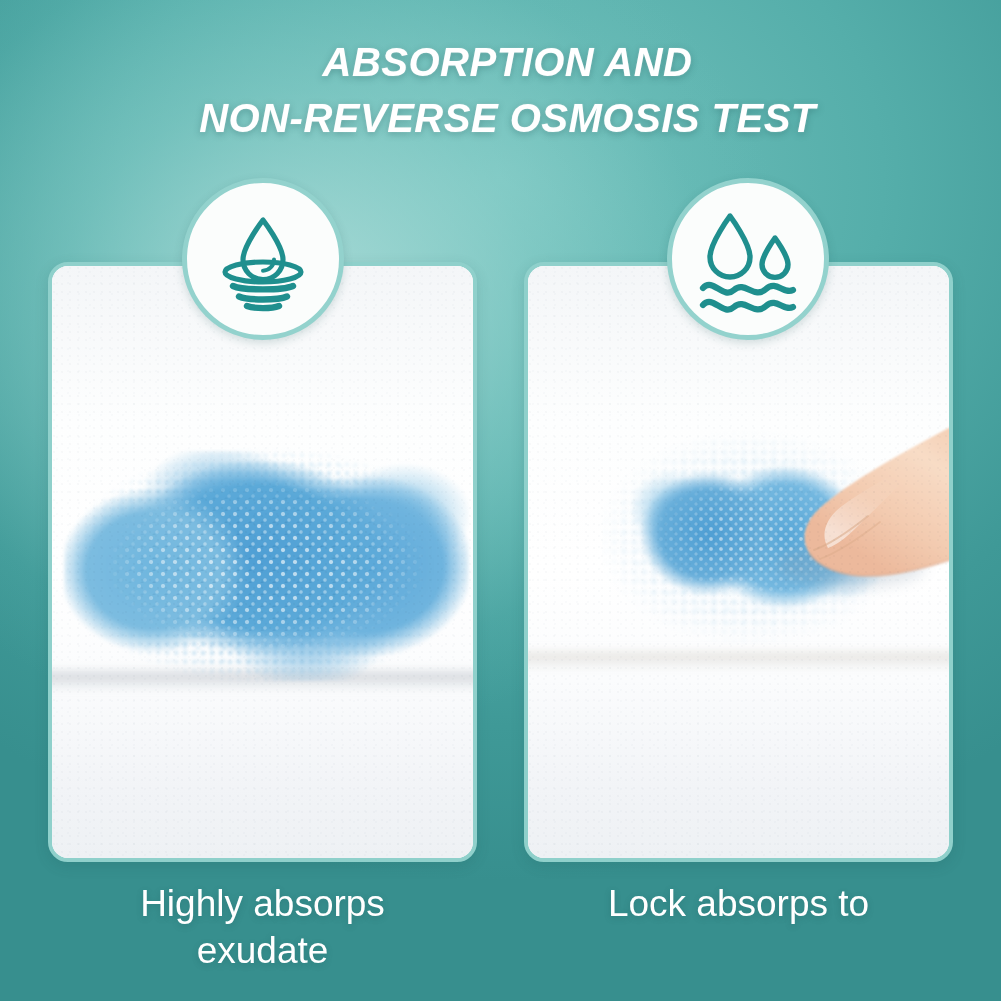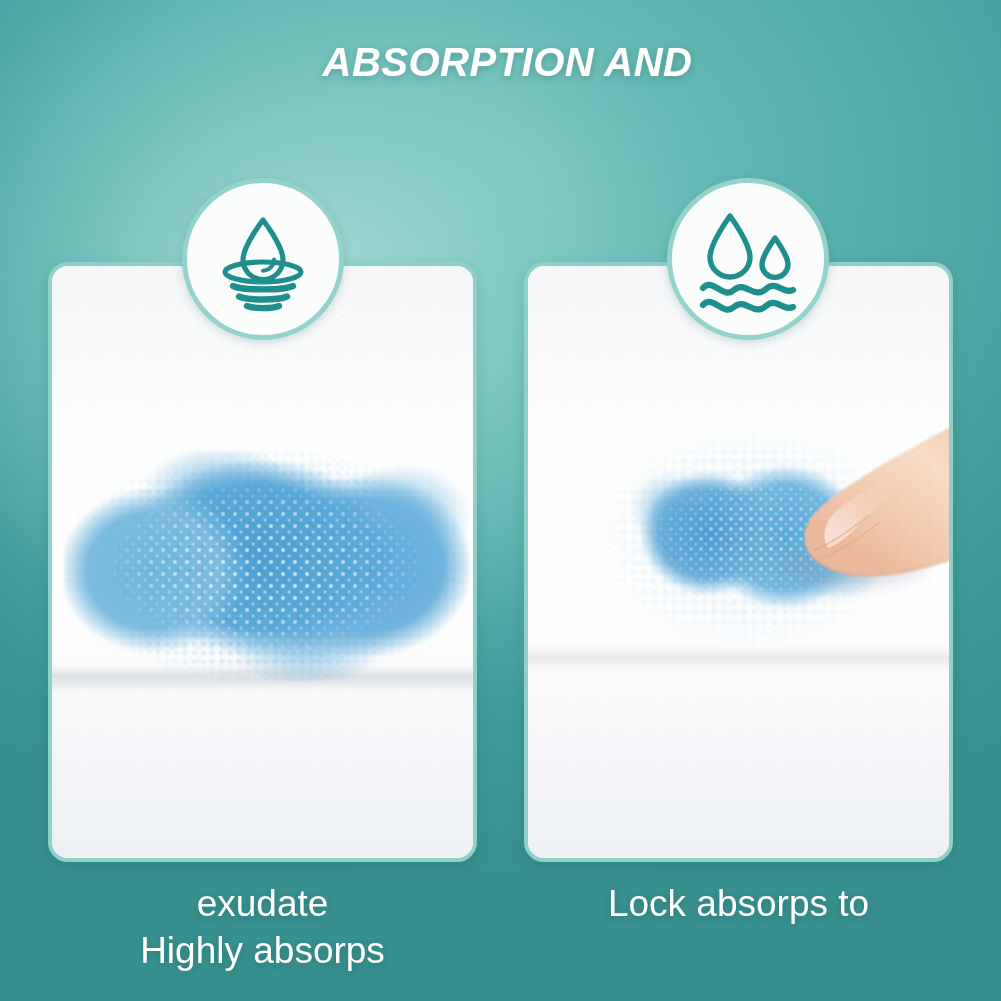--- a/index.html
+++ b/index.html
@@ -189,20 +189,21 @@
   #caption-right{left:516px;width:445px;}
   .caption span{display:block;white-space:nowrap;}
 </style>
 </head>
 <body>
 
 <div id="stage">
 
   <div class="title-block">
     <span class="title-line">ABSORPTION AND</span>
+    <span class="title-line">NON-REVERSE OSMOSIS TEST</span>
   </div>
 
   <div class="icon-badge" id="badge-left">
     <span>
       <svg width="106" height="106" viewBox="0 0 106 106" fill="none">
         <path d="M53 14 C53 14 33 40 33 53.5 C33 64.8 41.9 73.5 53 73.5 C64.1 73.5 73 64.8 73 53.5 C73 40 53 14 53 14 Z" stroke="#1f8f8e" stroke-width="5.2" stroke-linejoin="round" stroke-linecap="round" fill="none"></path>
         <path d="M64 53.5 C64 59.8 59 64.7 53 64.7" stroke="#1f8f8e" stroke-width="4" stroke-linecap="round" fill="none"></path>
         <ellipse cx="53" cy="66" rx="38" ry="10" stroke="#1f8f8e" stroke-width="5.2" fill="none"></ellipse>
         <path d="M23 80 C33 84.5 73 84.5 83 80" stroke="#1f8f8e" stroke-width="6.4" stroke-linecap="round" fill="none"></path>
         <path d="M29 90.5 C38 94.4 68 94.4 77 90.5" stroke="#1f8f8e" stroke-width="6.4" stroke-linecap="round" fill="none"></path>
@@ -287,21 +288,21 @@
 
           <path d="M300 118 C268 134 236 148 200 160 C170 170 140 178 112 178 C86 178 64 170 54 156" stroke="#d7a184" stroke-width="3" stroke-linecap="round" opacity="0.30" fill="none" filter="url(#fsoft)"></path>
         </svg>
       </div>
 
       <div class="fabric-tex"></div>
     </div>
   </div>
 
   <div class="caption" id="caption-left">
+    <span>Highly absorps</span>
     <span>exudate</span>
-    <span>Highly absorps</span>
   </div>
 
   <div class="caption" id="caption-right">
     <span>Lock absorps to</span>
   </div>
 
 </div>
 
 </body></html>

